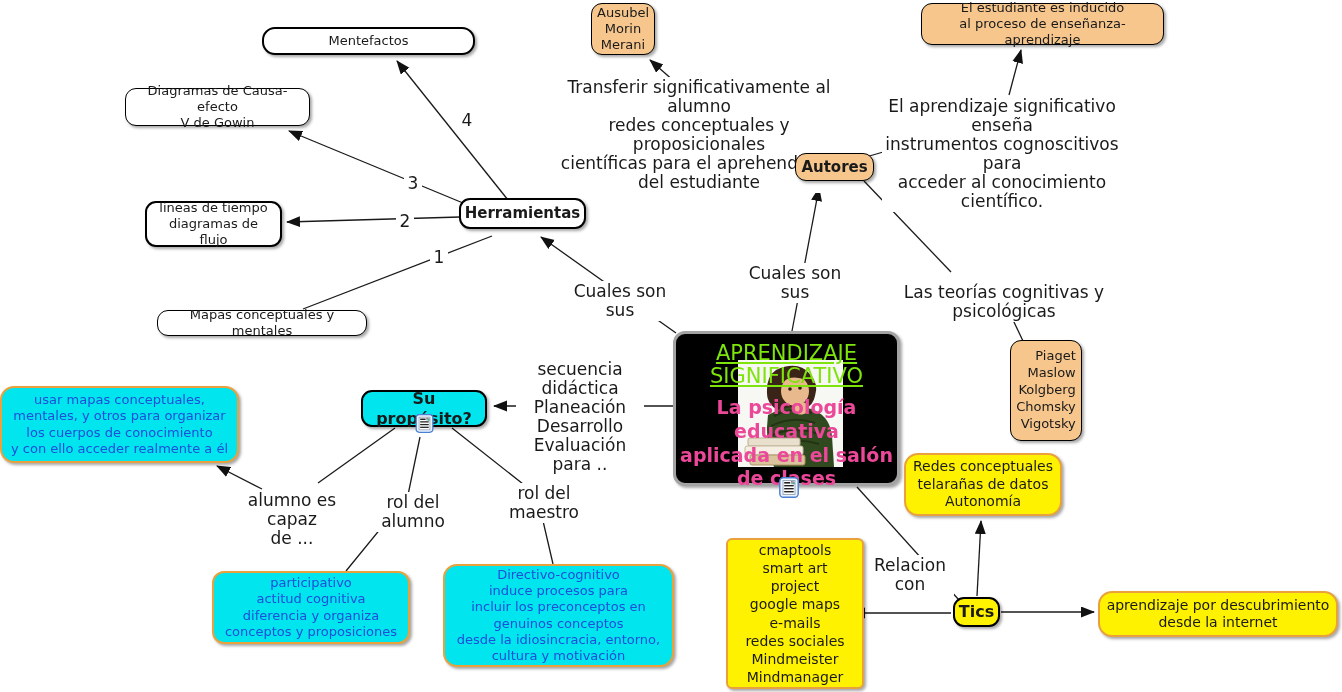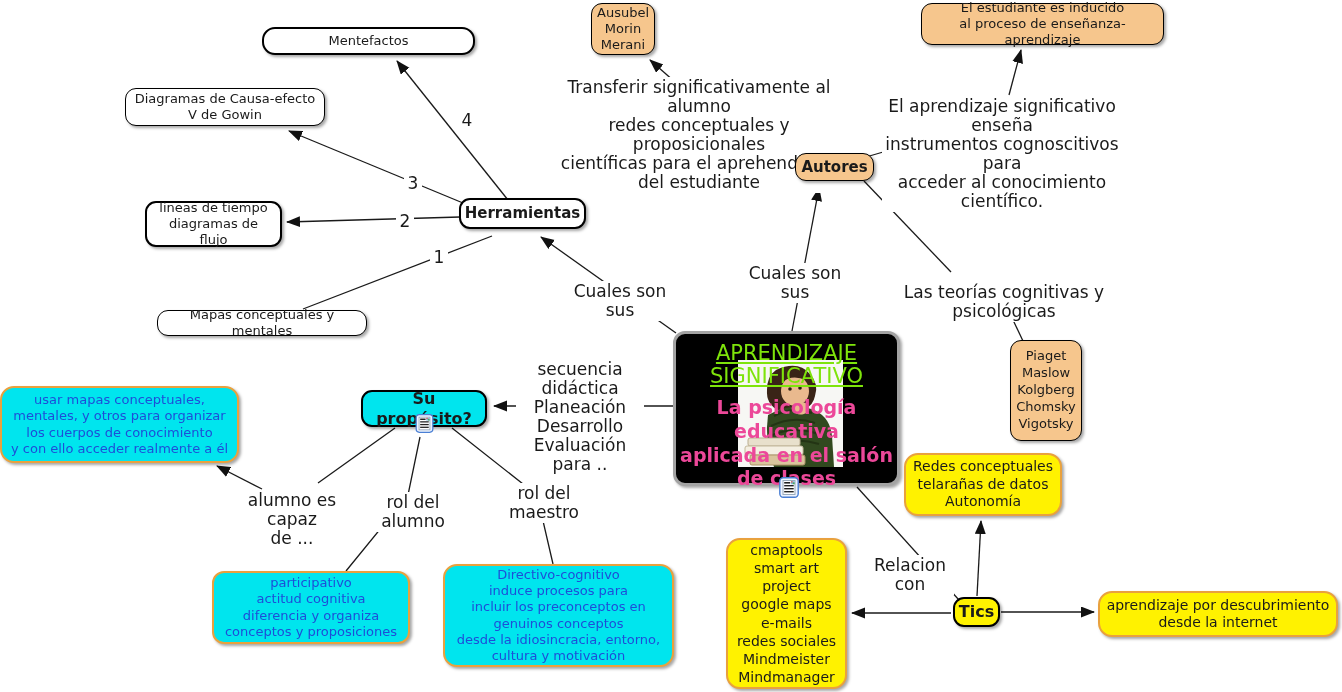--- a/index.html
+++ b/index.html
@@ -111,34 +111,34 @@
 de ...</div>
   <div class="label" style="left:363px;top:492px;width:96px;">rol del alumno</div>
   <div class="label" style="left:492px;top:483px;width:100px;">rol del maestro</div>
   <div class="label" style="left:866px;top:555px;width:84px;">Relacion con</div>
   <div class="label num" style="left:430px;top:247px;">1</div>
   <div class="label num" style="left:396px;top:211px;">2</div>
   <div class="label num" style="left:404px;top:173px;">3</div>
   <div class="label num" style="left:458px;top:110px;">4</div>
 
   <div class="node thick" style="left:262px;top:27px;width:213px;height:28px;border-radius:13px;">Mentefactos</div>
-  <div class="node" style="left:125px;top:88px;width:200px;height:38px;">Diagramas de Causa-efecto
+  <div class="node" style="left:125px;top:88px;width:185px;height:38px;">Diagramas de Causa-efecto
 V de Gowin</div>
   <div class="node thick" style="left:145px;top:201px;width:137px;height:46px;">lineas de tiempo
 diagramas de flujo</div>
   <div class="node" style="left:157px;top:310px;width:210px;height:26px;">Mapas conceptuales y mentales</div>
   <div class="node thick bold" style="left:459px;top:198px;width:127px;height:31px;font-size:15px;">Herramientas</div>
 
   <div class="node peach" style="left:583px;top:3px;width:64px;height:52px;">Ausubel
 Morin
 Merani</div>
   <div class="node peach" style="left:913px;top:3px;width:243px;height:42px;">El estudiante es inducido
 al proceso de enseñanza-aprendizaje</div>
   <div class="node peach bold" style="left:787px;top:153px;width:79px;height:28px;font-size:15px;">Autores</div>
-  <div class="node peach" style="left:1002px;top:340px;width:72px;height:101px;line-height:1.3;">Piaget
+  <div class="node peach" style="left:1002px;top:340px;width:72px;height:101px;line-height:1.3;text-align:right;">Piaget
 Maslow
 Kolgberg
 Chomsky
 Vigotsky</div>
 
   <div class="node" id="central-node" style="left:673px;top:331px;width:227px;height:155px;">
     <svg id="student-photo" width="105" height="107" viewBox="0 0 105 107">
       <rect x="0" y="0" width="105" height="107" fill="#f7f7f4"></rect>
       <path d="M38 10 q22 -10 34 4 q9 10 5 22 q-2 9 -9 12 l-28 2 q-12 -6 -11 -20 q0 -14 9 -20z" fill="#3a2417"></path>
       <ellipse cx="57" cy="31" rx="14" ry="15" fill="#e9b98e"></ellipse>
@@ -199,21 +199,21 @@
   <div class="node cyan orange-border orange-text" style="left:443px;top:564px;width:231px;height:103px;border-radius:14px;">Directivo-cognitivo
 induce procesos para
 incluir los preconceptos en
 genuinos conceptos
 desde la idiosincracia, entorno,
 cultura y motivación</div>
 
   <div class="node yellow orange-border" style="left:904px;top:453px;width:158px;height:63px;font-size:14px;border-radius:14px;">Redes conceptuales
 telarañas de datos
 Autonomía</div>
-  <div class="node yellow orange-border" style="left:726px;top:538px;width:121px;height:151px;font-size:14px;line-height:1.3;border-radius:14px;">cmaptools
+  <div class="node yellow orange-border" style="left:726px;top:538px;width:138px;height:151px;font-size:14px;line-height:1.3;border-radius:6px;">cmaptools
 smart art
 project
 google maps
 e-mails
 redes sociales
 Mindmeister
 Mindmanager</div>
   <div class="node yellow thick bold" style="left:953px;top:597px;width:47px;height:30px;font-size:16px;">Tics</div>
   <div class="node yellow orange-border" style="left:1098px;top:591px;width:240px;height:46px;font-size:14px;border-radius:14px;">aprendizaje por descubrimiento
 desde la internet</div>

